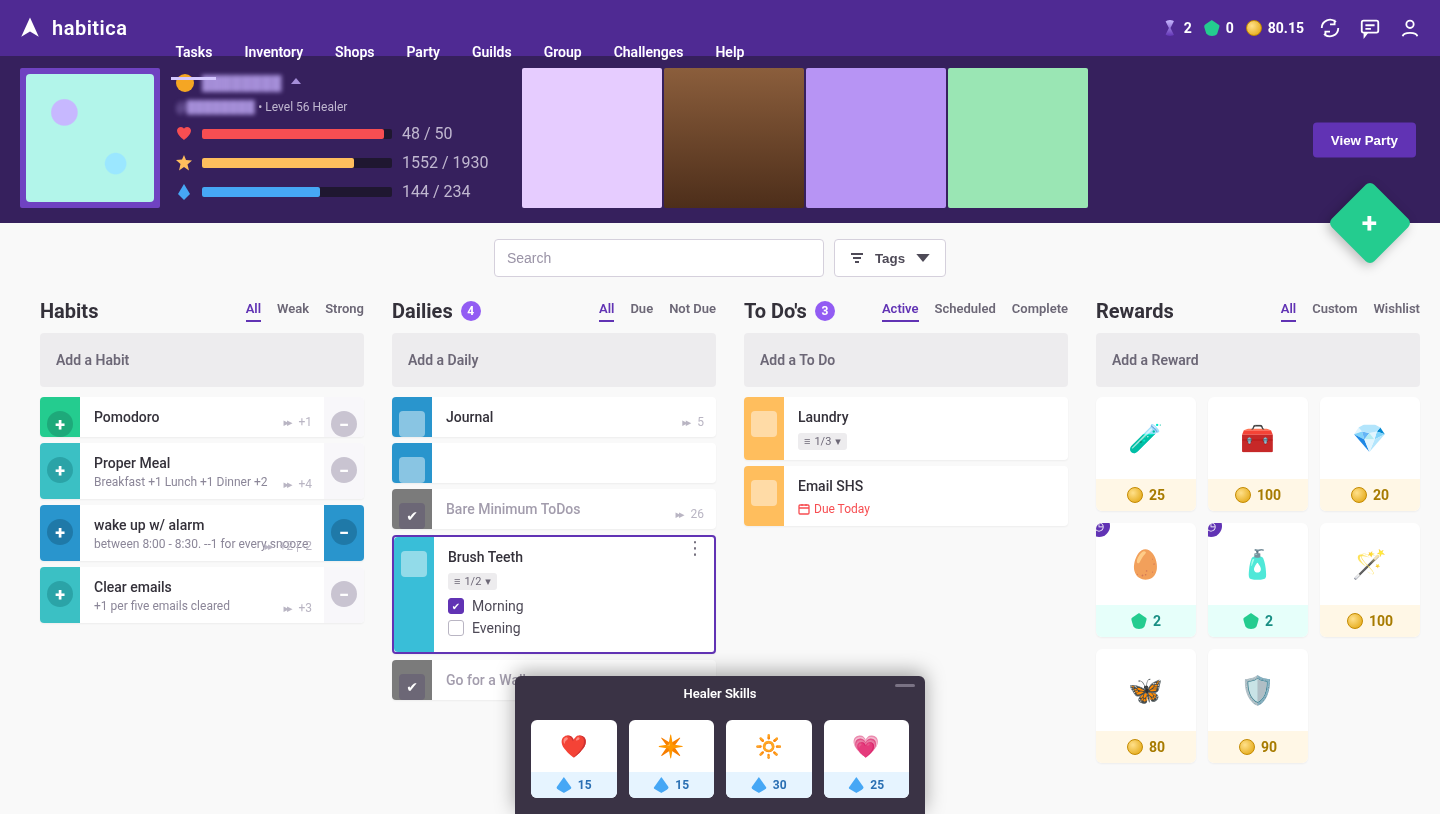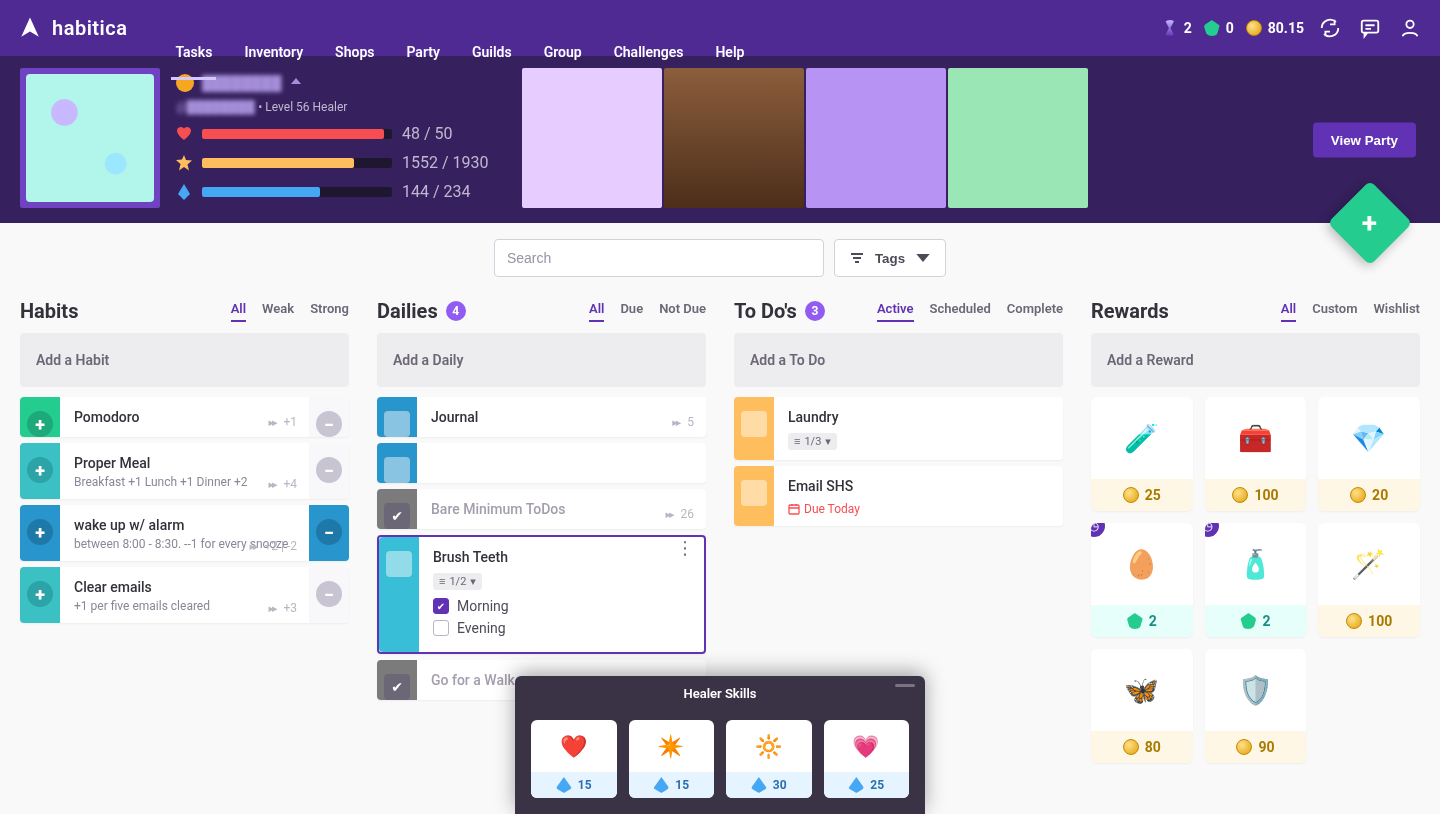--- a/index.html
+++ b/index.html
@@ -114,21 +114,21 @@
   }
   .search-input::placeholder{color:#9a93a6;}
   .tags-btn {
     height:38px; border:1px solid #d5d0dc; border-radius:4px; background:#fff;
     padding:0 14px; display:flex; align-items:center; gap:10px; cursor:pointer;
     font-weight:600; color:#4e4a57;
   }
   .tags-btn svg{width:16px;height:16px;}
 
   
-  .board { display:flex; gap:28px; padding:0 20px 40px 20px; align-items:flex-start;}
+  .board { display:flex; gap:28px; padding:0 20px 40px 20px; align-items:flex-start;margin-left:20px;}
   .col { flex:1 1 0; min-width:0; }
   .col-head { display:flex; align-items:center; justify-content:space-between; margin-bottom:10px;}
   .col-title { font-size:20px; font-weight:700; color:#34313a; display:flex; align-items:center; gap:8px;}
   .col-count { display:inline-flex; align-items:center; justify-content:center; width:20px; height:20px; border-radius:50%; background:#925cf3; color:#fff; font-size:12px; font-weight:700;}
   .col-filters { display:flex; gap:16px; font-size:13px; font-weight:600;}
   .col-filters span{ color:#6c6776; cursor:pointer; padding-bottom:4px;}
   .col-filters span.on{ color:#6133b4; border-bottom:2px solid #6133b4;}
 
   .add-box {
     background:#edecee; border-radius:4px; height:54px;

